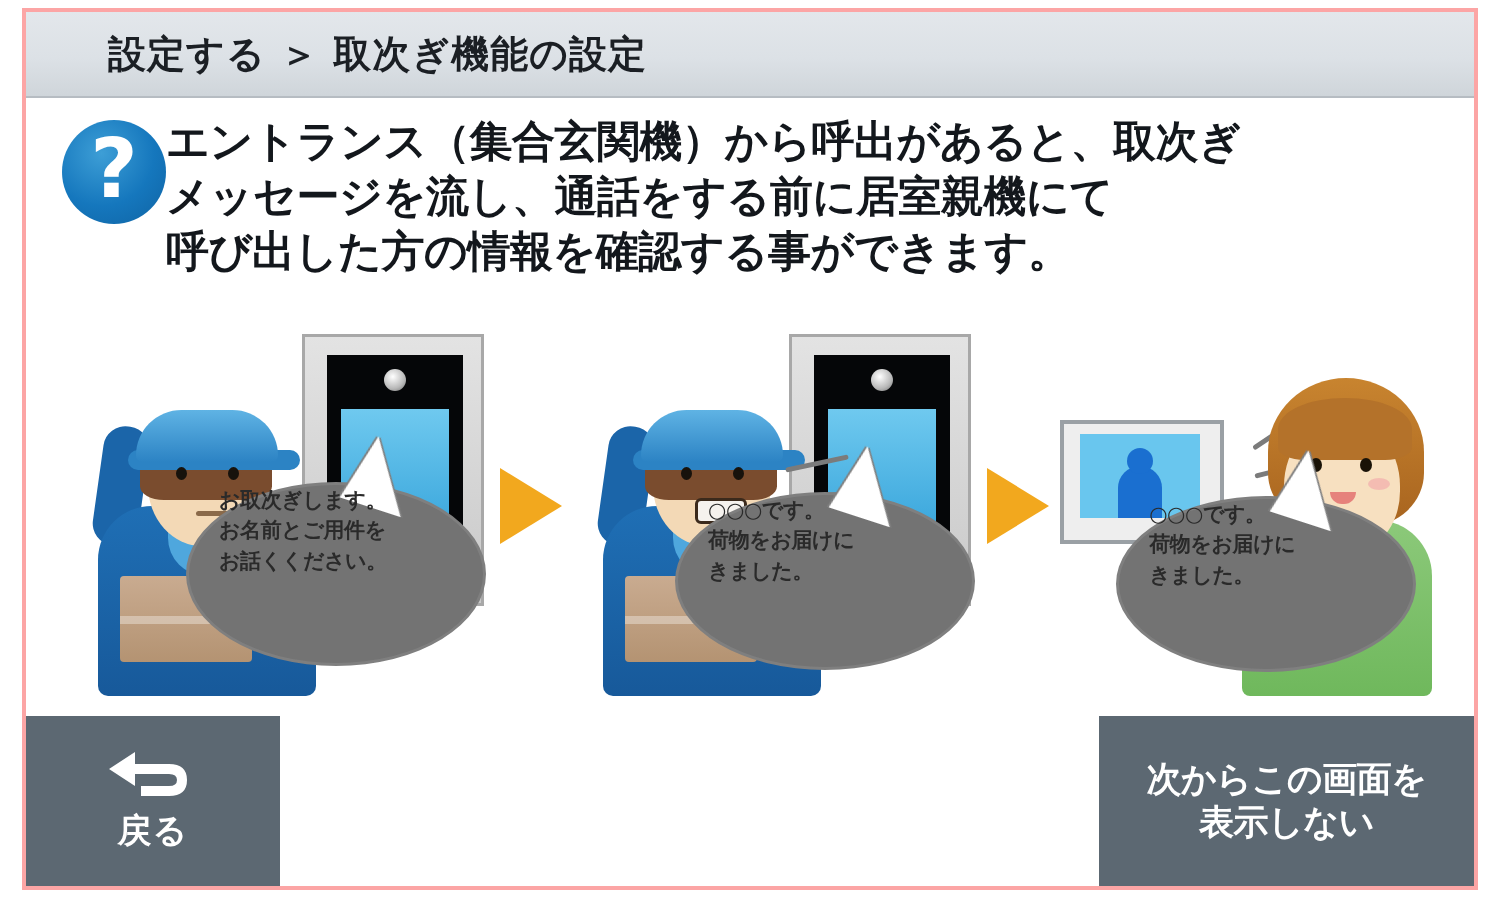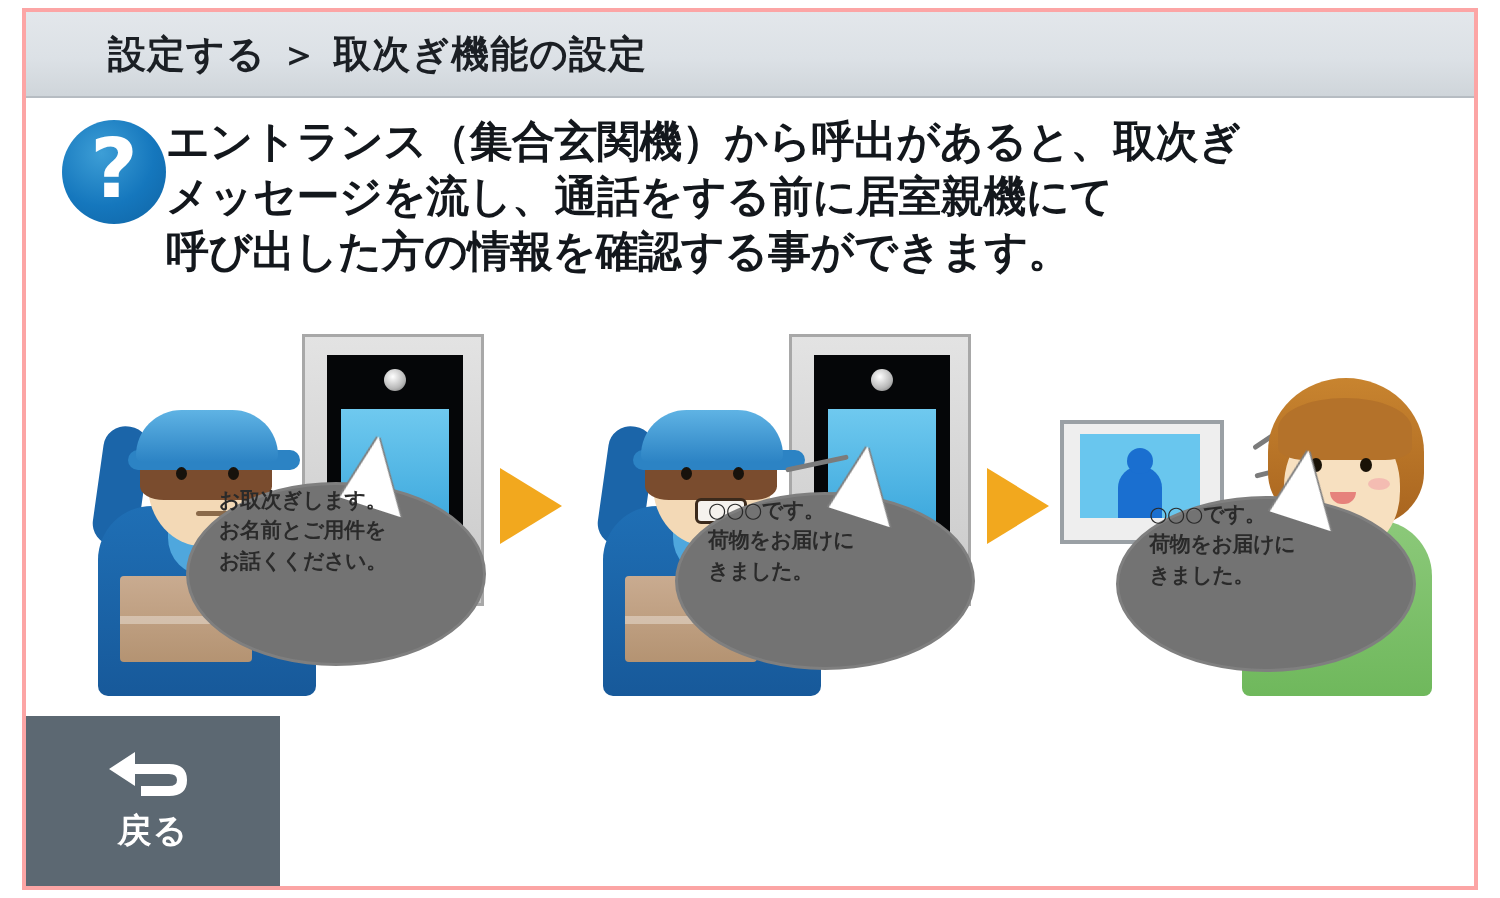--- a/index.html
+++ b/index.html
@@ -472,17 +472,21 @@
       <div class="footer-left">
         <div class="back-arrow">
           <svg viewBox="0 0 96 56" width="96" height="56" aria-hidden="true">
             <path d="M30 4 L30 16 L64 16 Q82 16 82 32 Q82 48 64 48 L36 48 L36 38 L64 38 Q72 38 72 32 Q72 26 64 26 L30 26 L30 38 L4 21 Z" fill="#ffffff"></path>
           </svg>
         </div>
         <div class="back-label">戻る</div>
       </div>
 
 
+      <div class="footer-right">
+        <div class="footer-right-label">次からこの画面を
+表示しない</div>
+      </div>
 
     </div>
 
   </div>
 </div>
 
 </body></html>

